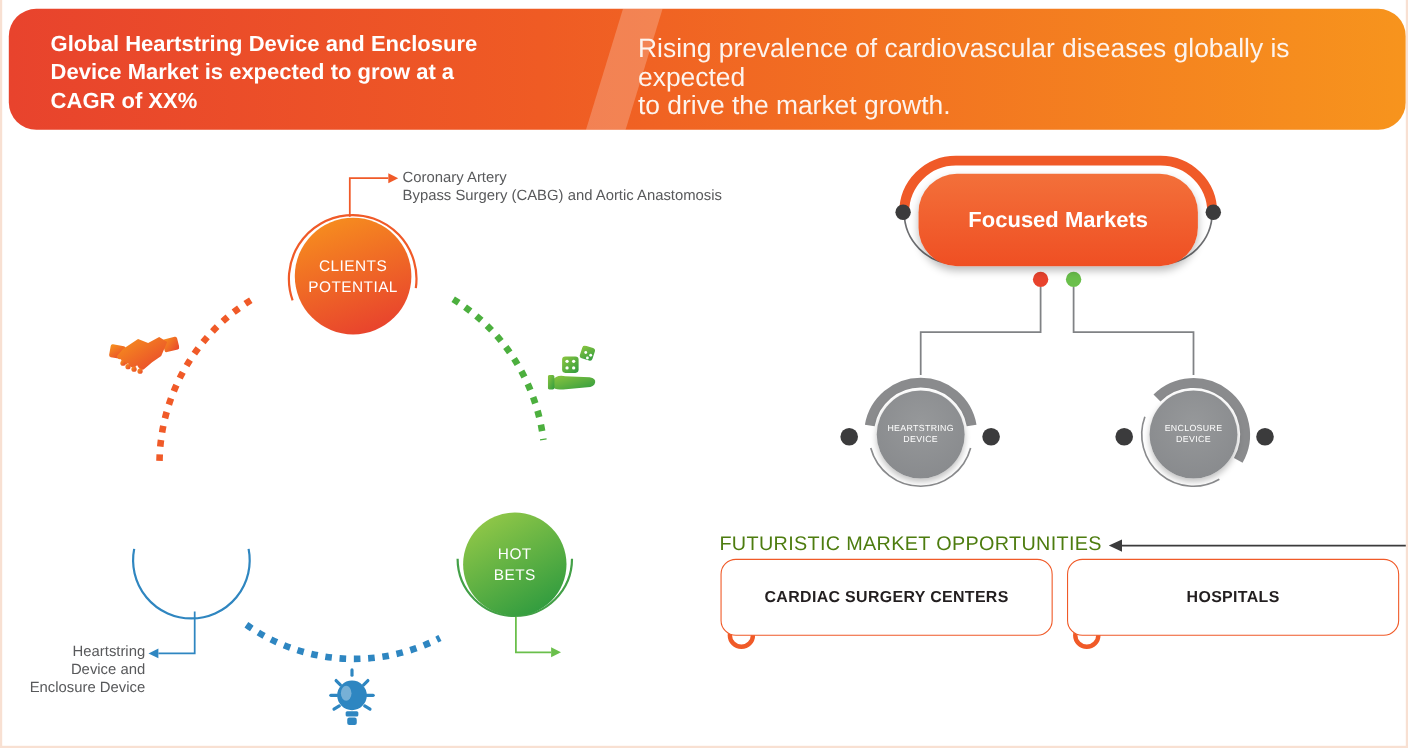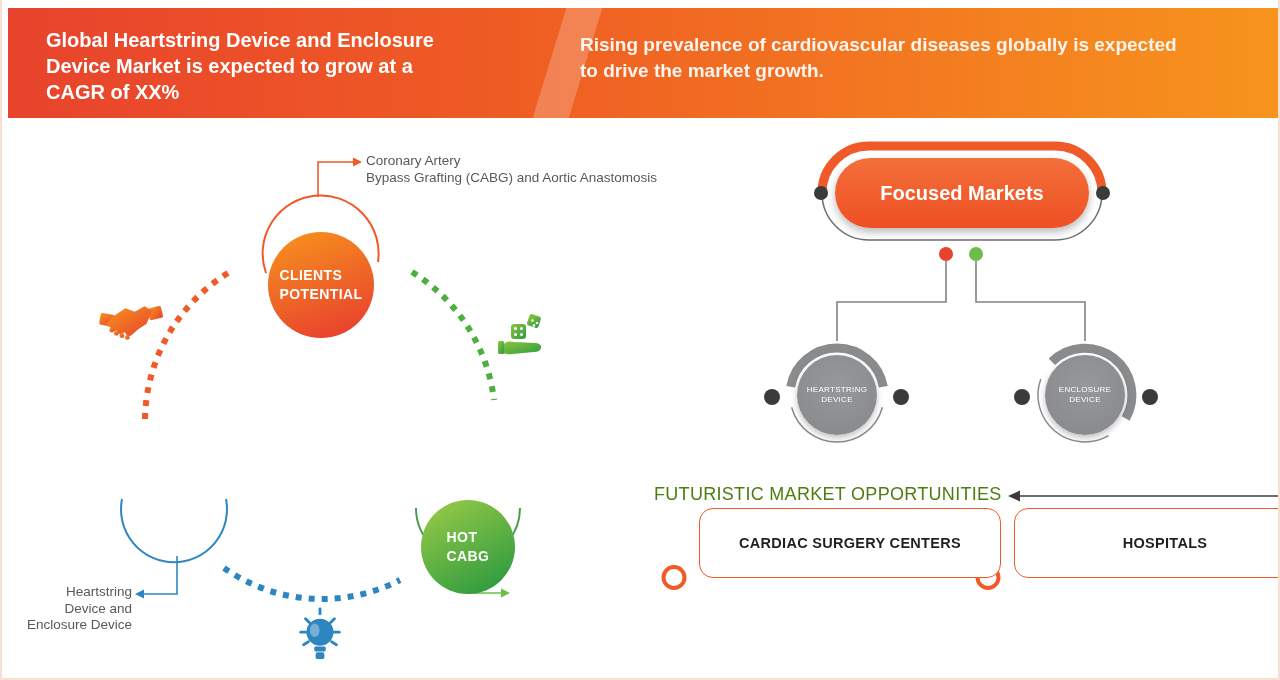--- a/index.html
+++ b/index.html
@@ -7,32 +7,33 @@
     position:relative;width:1280px;height:680px;background:#fff;
     font-family:"Liberation Sans",sans-serif;overflow:hidden;box-sizing:border-box;
     border:2px solid var(--frame,#f8e0d2);border-top:none;
   }
   .abs{position:absolute;}
   
   .banner{
     position:absolute;left:6px;top:8px;right:0;height:110px;
     background:linear-gradient(90deg,var(--banner-left,#e8432d) 0%,#ef5b24 38%,var(--banner-right,#f7941d) 100%);
     overflow:hidden;
+    border-radius:25px;
   }
   .banner-slash{
     position:absolute;left:540px;top:-15px;width:36px;height:150px;
     background:rgba(255,255,255,.22);transform:skewX(-17deg);
   }
   .banner-title{
     position:absolute;left:38px;top:19px;width:480px;color:#fff;
     font-size:20px;font-weight:bold;line-height:26px;white-space:pre-line;
   }
   .banner-subtitle{
     position:absolute;left:572px;top:24px;width:600px;color:#fdf4ee;
-    font-size:19px;font-weight:700;line-height:26px;white-space:pre-line;
+    font-size:24px;font-weight:400;line-height:26px;white-space:pre-line;
   }
   
   svg.overlay{position:absolute;left:0;top:0;width:1280px;height:680px;}
   .dot-orange{stroke:var(--accent-orange,#f05a28);stroke-width:6;stroke-dasharray:6 7;fill:none;}
   .dot-green {stroke:#4caf3e;stroke-width:6;stroke-dasharray:6 7;fill:none;}
   .dot-blue  {stroke:#2e86c1;stroke-width:6;stroke-dasharray:6 7;fill:none;}
   .swoosh-o{stroke:var(--accent-orange,#f05a28);stroke-width:2;fill:none;}
   .swoosh-b{stroke:#2f86c0;stroke-width:2;fill:none;}
   .swoosh-g{stroke:#43a047;stroke-width:2;fill:none;}
   .elbow-o{stroke:var(--accent-orange,#f05a28);stroke-width:1.6;fill:none;}
@@ -41,39 +42,39 @@
   .gline{stroke:var(--line-gray,#808285);stroke-width:1.6;fill:none;}
   .thick-arc{stroke:var(--node-gray,#8a8b8d);stroke-width:9;fill:none;}
   .thin-arc{stroke:var(--node-gray,#8a8b8d);stroke-width:1.5;fill:none;}
   .pill-top{stroke:var(--accent-orange,#f05a28);stroke-width:9;fill:none;stroke-linecap:round;}
   .pill-bottom{stroke:#6d6e71;stroke-width:1.5;fill:none;}
   .dark-dot{fill:var(--dot-dark,#3b3b3c);}
   .arrow-dark{fill:var(--dot-dark,#3b3b3c);}
   
   .cycle-circle{
     position:absolute;border-radius:50%;display:flex;align-items:center;justify-content:center;
-    color:#fff;font-size:14px;font-weight:700;letter-spacing:.4px;
-    line-height:19px;white-space:pre-line;margin-top:34px;
+    color:#fff;text-align:center;font-size:14px;font-weight:400;letter-spacing:.4px;
+    line-height:19px;white-space:pre-line;
   }
   .c-pot{left:266px;top:198px;width:106px;height:106px;
     background:linear-gradient(160deg,#f68b1f 10%,#e8432d 90%);}
   .c-foc{left:125px;top:462px;width:93px;height:93px;
     background:linear-gradient(150deg,#56a6d9 5%,#1b6fb0 90%);}
   .c-hot{left:419px;top:466px;width:94px;height:94px;
     background:linear-gradient(150deg,#97ca48 5%,#2f9b3f 90%);}
   .annotation{
     position:absolute;color:var(--gray-text,#58595b);font-size:13.5px;line-height:16.5px;
     white-space:pre-line;
   }
   .ann-coronary{left:364px;top:153px;width:330px;}
   .ann-heartstring{left:18px;top:584px;width:112px;text-align:right;}
   .ann-cardiac{left:508px;top:584px;width:140px;text-align:left;}
   
   .fm-pill{
-    position:absolute;left:833px;top:158px;width:254px;height:70px;border-radius:35px;
+    position:absolute;left:833px;top:158px;width:254px;height:84px;border-radius:35px;
     background:linear-gradient(180deg,#f3703a 0%,#ef4f23 100%);
     display:flex;align-items:center;justify-content:center;color:#fff;
     font-size:20px;font-weight:bold;box-shadow:0 4px 8px rgba(0,0,0,.28);
   }
   .gray-node{
     position:absolute;width:80px;height:80px;border-radius:50%;
     background:radial-gradient(circle at 50% 38%,#96989a 0%,#85878a 100%);
     display:flex;align-items:center;justify-content:center;text-align:center;
     color:#fff;font-size:8px;letter-spacing:.3px;line-height:10px;white-space:pre-line;
     box-shadow:0 3px 6px rgba(0,0,0,.25);
@@ -82,21 +83,21 @@
   .gn-2{left:1043px;top:355px;}
   
   .opp-heading{
     position:absolute;left:652px;top:484px;color:#4d7c0f;
     font-size:18px;letter-spacing:.3px;font-weight:400;
   }
   .opp-box{
     position:absolute;top:508px;height:70px;box-sizing:border-box;
     border:1.5px solid var(--accent-orange,#f05a28);border-radius:14px;
     display:flex;align-items:center;justify-content:center;
-    font-size:14.5px;font-weight:bold;color:#231f20;letter-spacing:.3px;background:#fff;margin-left:44px;
+    font-size:14.5px;font-weight:bold;color:#231f20;letter-spacing:.3px;background:#fff;
   }
   .opp-1{left:653px;width:302px;}
   .opp-2{left:968px;width:302px;}
 </style>
 </head>
 <body>
 
 <div id="stage">
 
   <div class="banner">
@@ -151,25 +152,25 @@
     <circle cx="672" cy="577.5" r="10.5" fill="#fff" stroke="#f05a28" stroke-width="4"></circle>
     <circle cx="986" cy="577.5" r="10.5" fill="#fff" stroke="#f05a28" stroke-width="4"></circle>
   </svg>
 
   <div class="cycle-circle c-pot">
     <span>CLIENTS
 POTENTIAL</span>
   </div>
   <div class="cycle-circle c-hot">
     <span>HOT
-CABG</span>
+BETS</span>
   </div>
 
   <div class="annotation ann-coronary">Coronary Artery
-Bypass Grafting (CABG) and Aortic Anastomosis</div>
+Bypass Surgery (CABG) and Aortic Anastomosis</div>
   <div class="annotation ann-heartstring">Heartstring
 Device and
 Enclosure Device</div>
 
   <svg class="abs" style="left:97px;top:298px" width="64" height="46" viewBox="0 0 70 48">
     <defs>
       <linearGradient id="hsg" x1="0" y1="0" x2="1" y2="1">
         <stop offset="0" stop-color="#f7941d"></stop>
           <stop offset="1" stop-color="#e8432d"></stop>
       </linearGradient>

